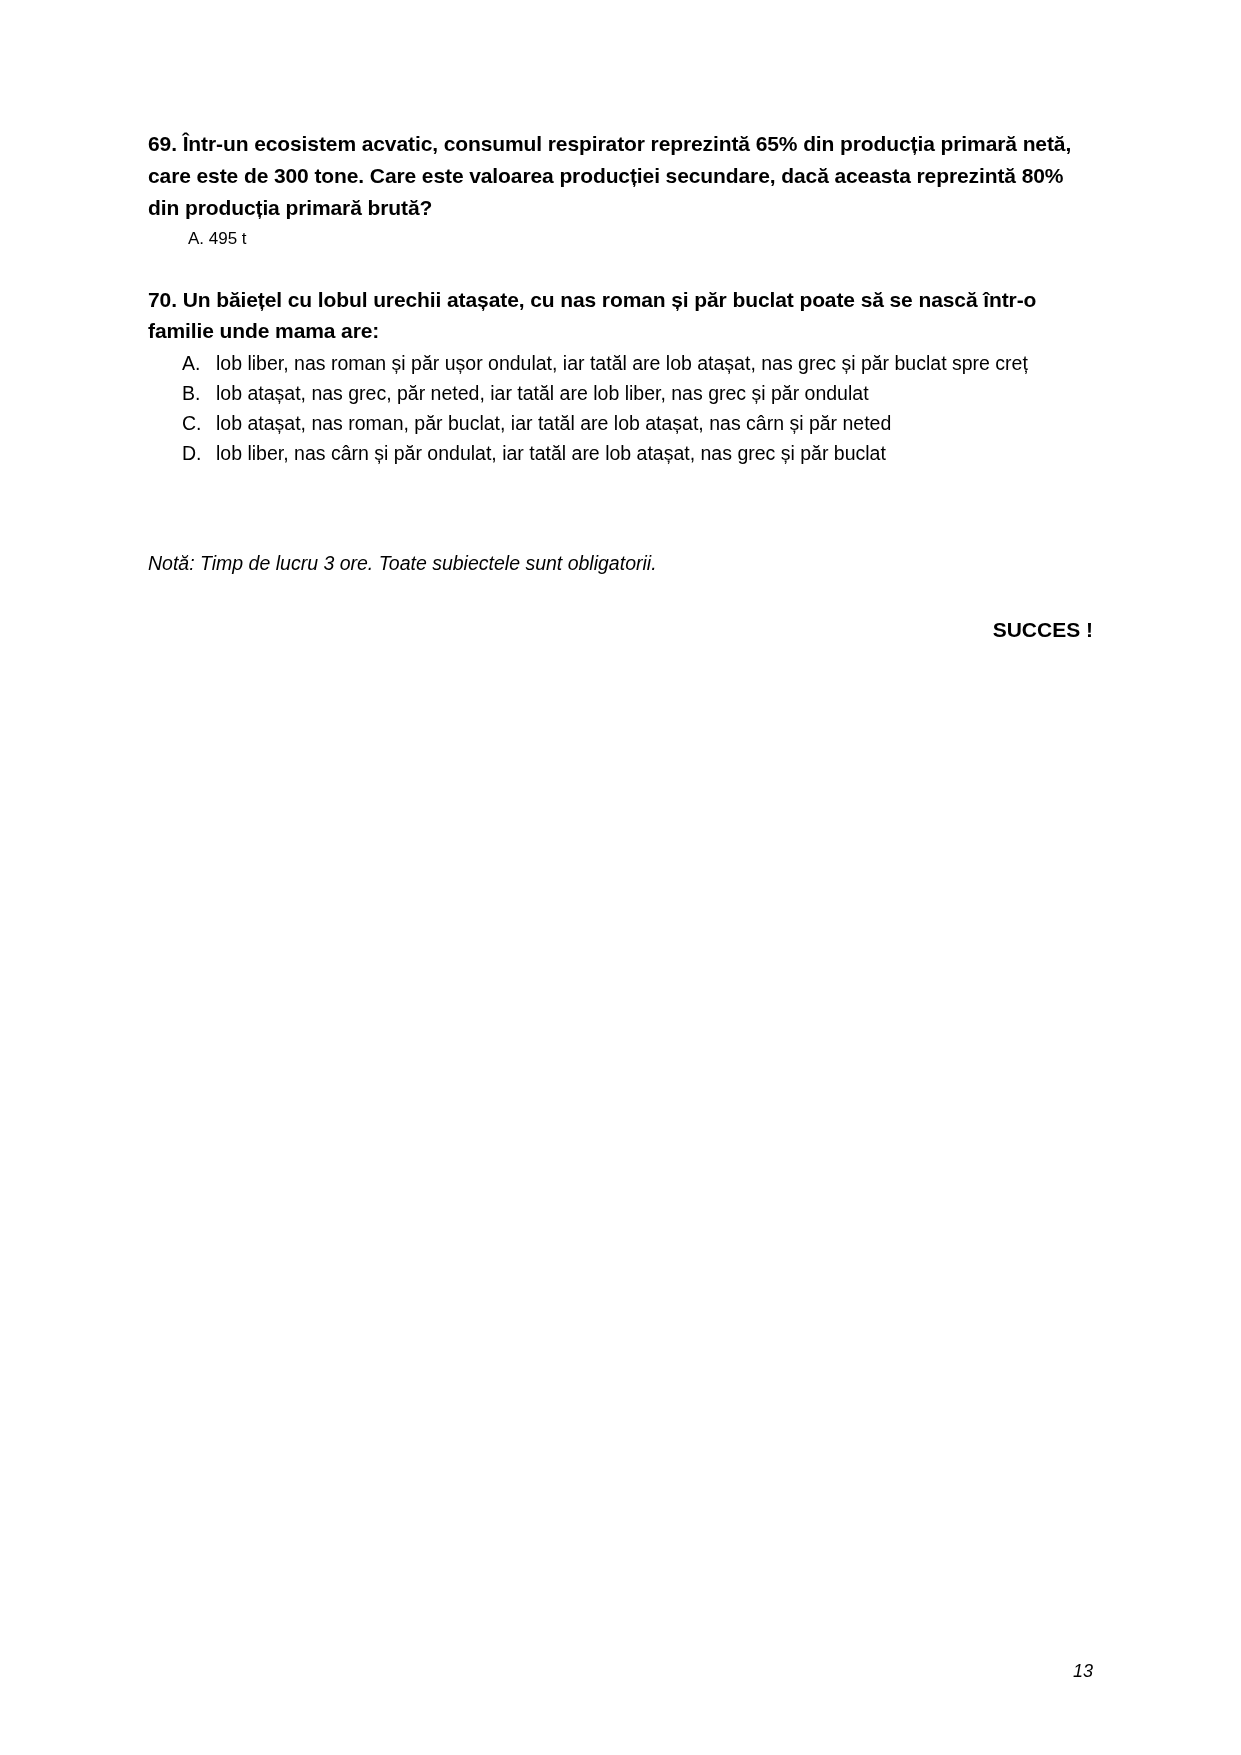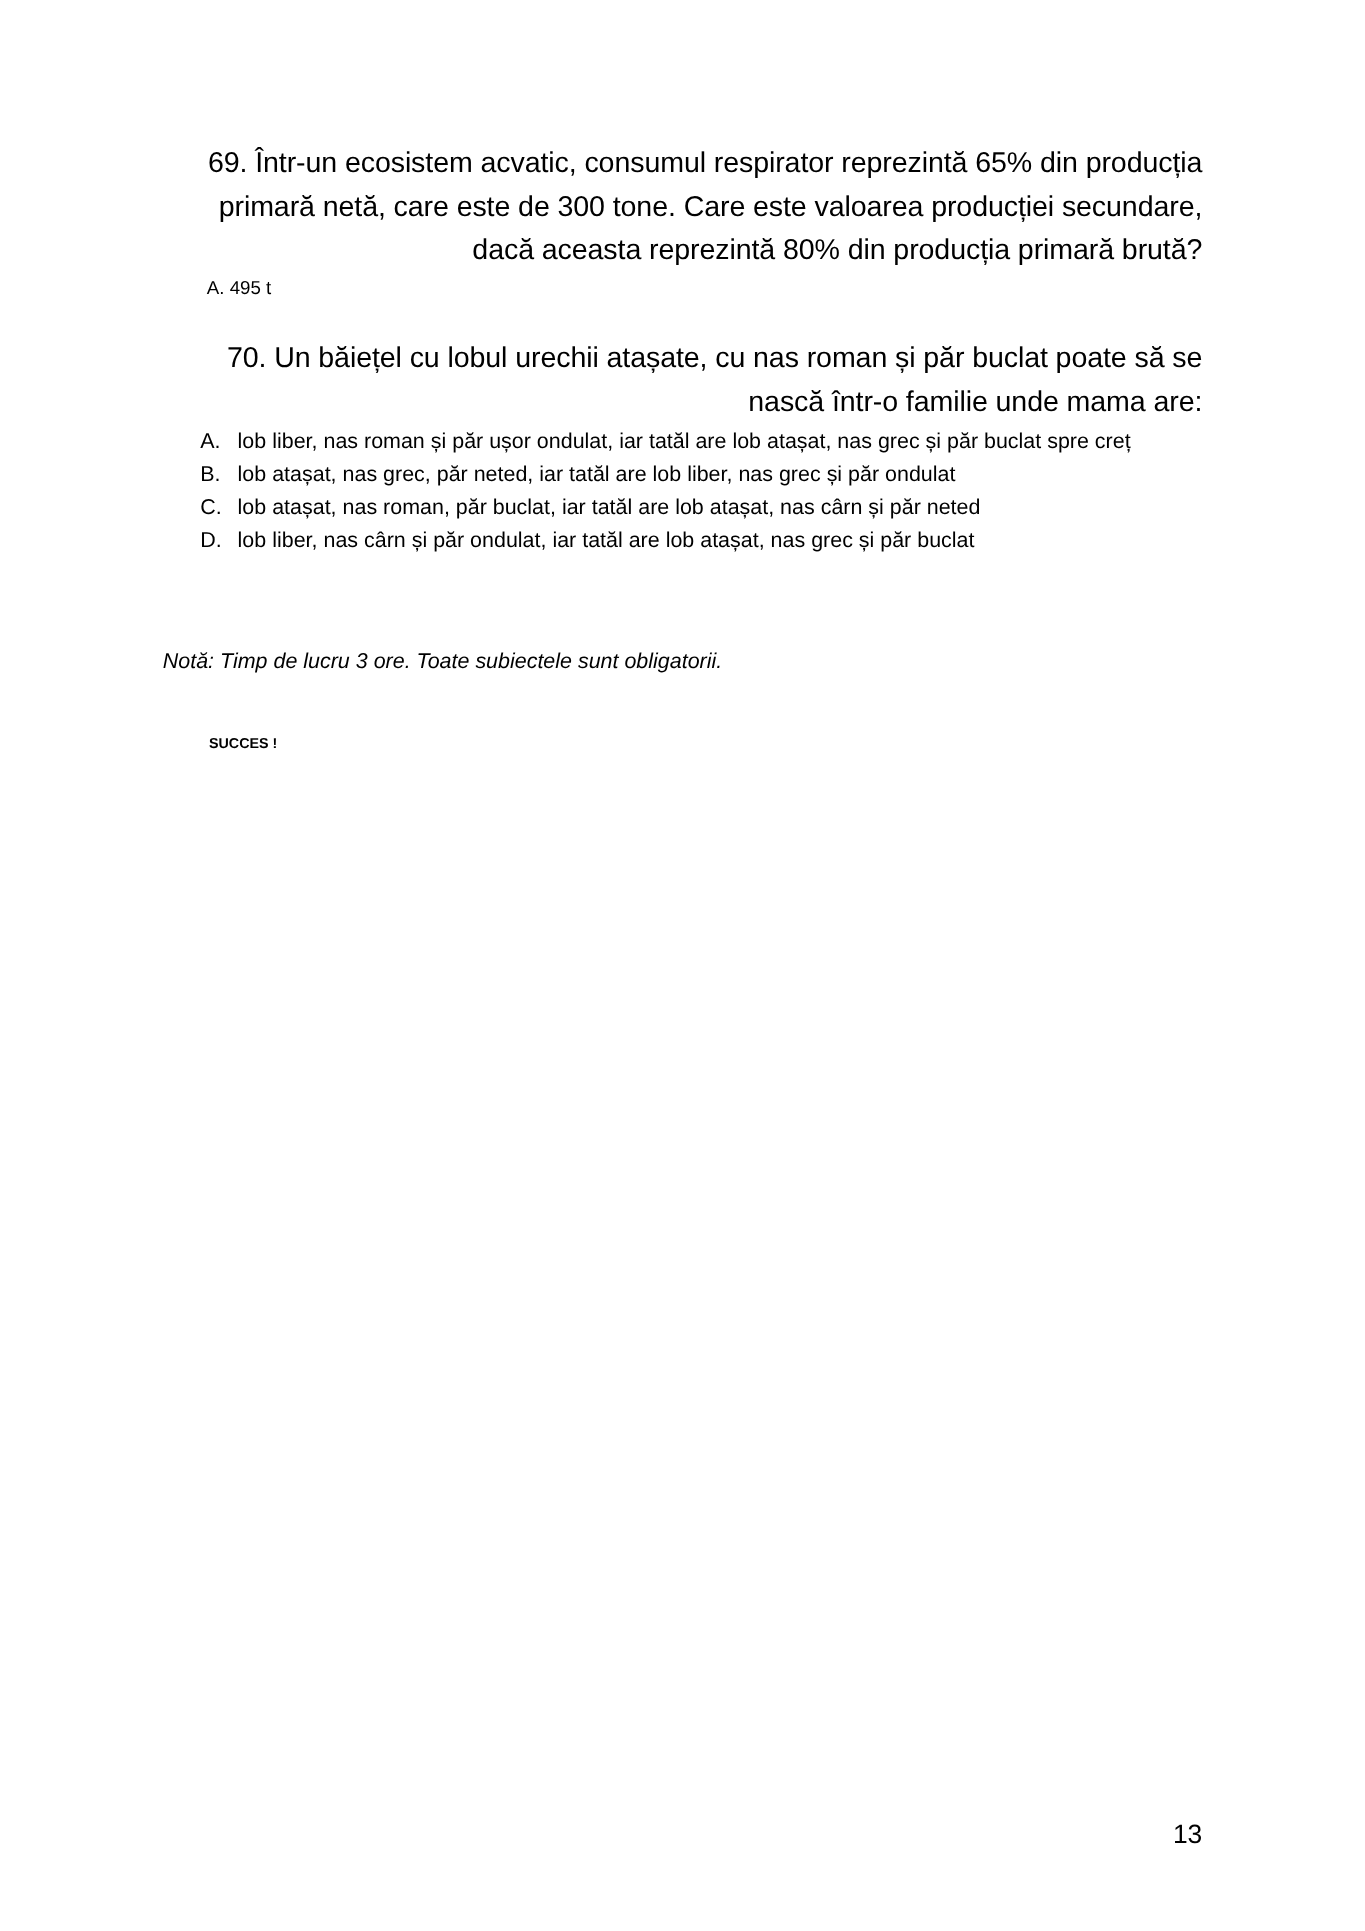--- a/index.html
+++ b/index.html
@@ -20,24 +20,24 @@
     top: 0; left: 0;
     width: 1241px;
     height: 1755px;
     box-sizing: border-box;
     padding: 128px 148px 60px 148px;
   }
   .q-block {
     margin-bottom: 6px;
   }
   .q-stem {
-    font-size: 26px;
-    font-weight: normal;
+    font-size: 21px;
+    font-weight: bold;
     line-height: 1.52;
-    text-align: right;
+    text-align: left;
     margin: 0 0 2px 0;
     letter-spacing: -0.1px;
   }
   .answers-simple {
     margin: 0;
     padding: 0;
     list-style: none;
   }
   .answers-simple li {
     font-size: 17px;
@@ -70,31 +70,32 @@
     font-size: 19.5px;
     font-style: italic;
     line-height: 1.5;
     margin: 0;
   }
   .note .note-label {
     font-weight: normal;
     font-style: italic;
   }
   .succes {
-    text-align: left;
-    font-size: 13px;
+    text-align: right;
+    font-size: 21px;
     font-weight: bold;
-    margin: 12px;
+    margin: 0;
     padding-left: 30px;
   }
   .page-number {
     position: absolute;
     right: 148px;
     bottom: 73px;
-    font-size: 24px;
+    font-size: 18px;
+    font-style: italic;
   }
 </style>
 </head>
 <body>
 
 <div class="page">
 
   <div class="q-block">
     <p class="q-stem">69.  Într-un ecosistem acvatic, consumul respirator reprezintă 65% din producția primară netă, care este de 300 tone. Care este valoarea producției secundare, dacă aceasta reprezintă 80% din producția primară brută?</p>
     <ul class="answers-simple">

